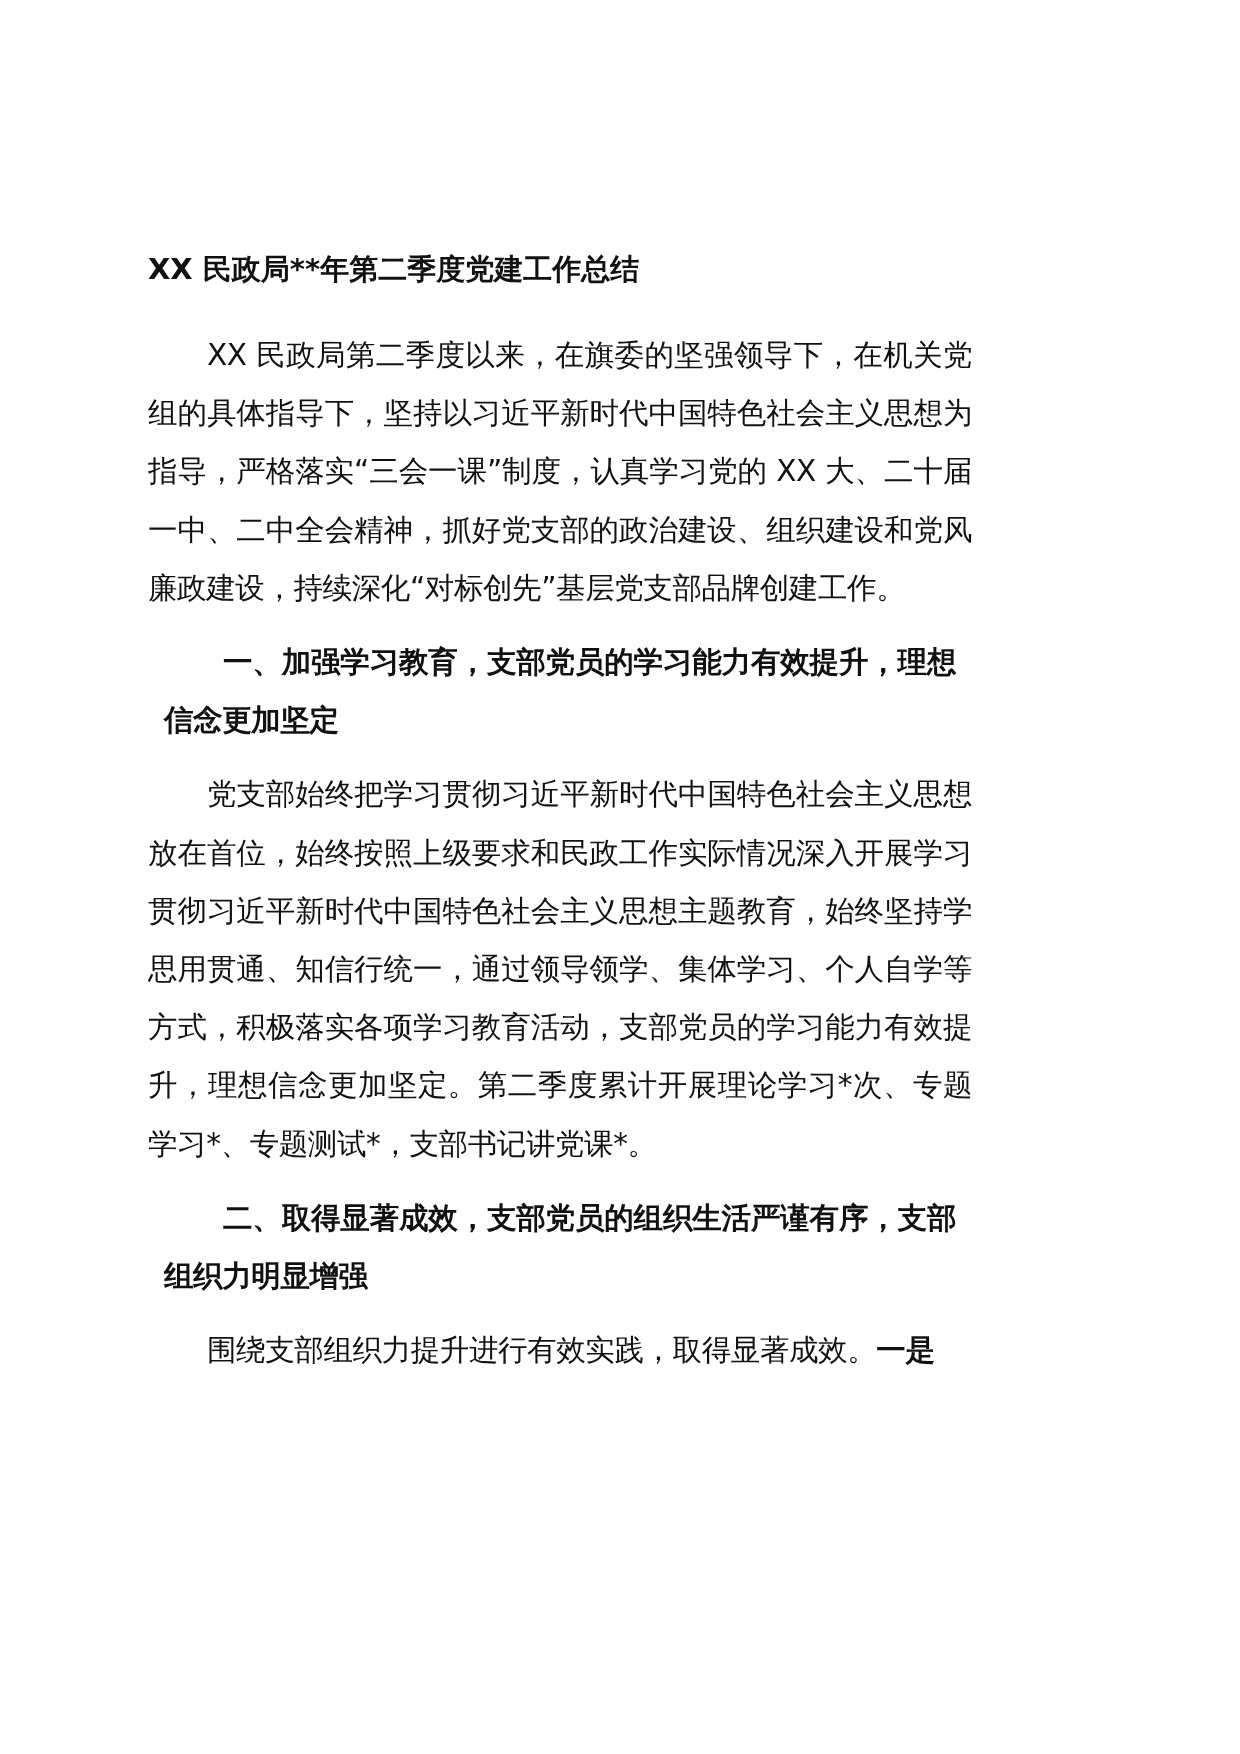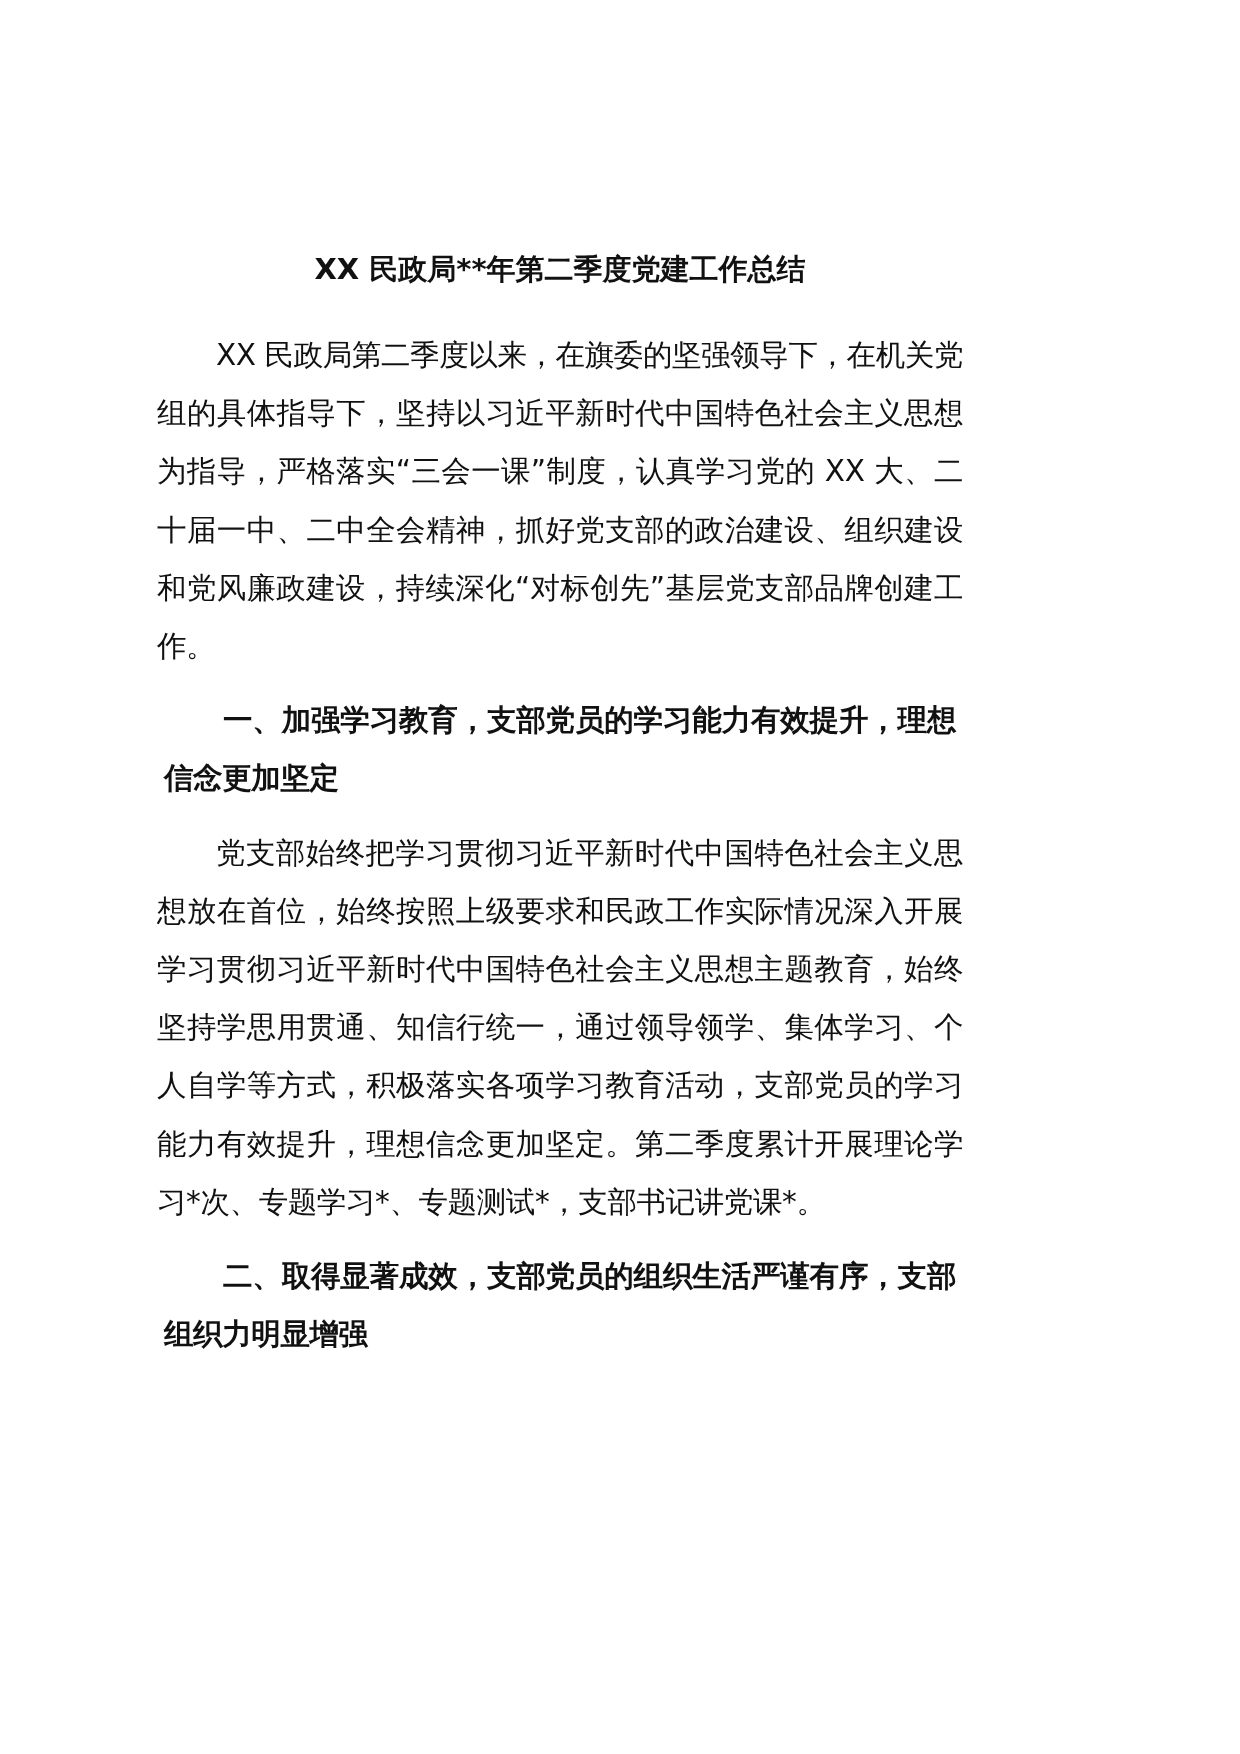--- a/index.html
+++ b/index.html
@@ -17,31 +17,31 @@
     }
     .page {
       position: absolute;
       left: 148px;
       top: 240px;
       width: 824px;
     }
     .title {
       font-size: 29px;
       font-weight: bold;
-      text-align: center;
+      text-align: left;
       height: 58px;
       line-height: 58px;
       margin: 0 0 28px 0;
       letter-spacing: 0px;
       white-space: nowrap;
     }
     .para {
       font-size: 29.5px;
       line-height: 58.2px;
-      margin: 9px;
+      margin: 0;
       text-align: justify;
       text-indent: 2em;
       letter-spacing: -0.4px;
     }
     .heading {
       font-size: 29.5px;
       font-weight: bold;
       line-height: 58.2px;
       margin: 16px;
       text-indent: 2em;
@@ -57,13 +57,14 @@
 
 <div class="page">
   <h1 class="title">XX 民政局**年第二季度党建工作总结</h1>
 
   <p class="para">XX 民政局第二季度以来，在旗委的坚强领导下，在机关党组的具体指导下，坚持以习近平新时代中国特色社会主义思想为指导，严格落实“三会一课”制度，认真学习党的 XX 大、二十届一中、二中全会精神，抓好党支部的政治建设、组织建设和党风廉政建设，持续深化“对标创先”基层党支部品牌创建工作。</p>
 
   <h2 class="heading">一、加强学习教育，支部党员的学习能力有效提升，理想信念更加坚定</h2>
   <p class="para">党支部始终把学习贯彻习近平新时代中国特色社会主义思想放在首位，始终按照上级要求和民政工作实际情况深入开展学习贯彻习近平新时代中国特色社会主义思想主题教育，始终坚持学思用贯通、知信行统一，通过领导领学、集体学习、个人自学等方式，积极落实各项学习教育活动，支部党员的学习能力有效提升，理想信念更加坚定。第二季度累计开展理论学习*次、专题学习*、专题测试*，支部书记讲党课*。</p>
 
   <h2 class="heading">二、取得显著成效，支部党员的组织生活严谨有序，支部组织力明显增强</h2>
+  <p class="para"><span>围绕支部组织力提升进行有效实践，取得显著成效。</span><span class="inline-bold">一是</span></p>
 </div>
 
 </body></html>

